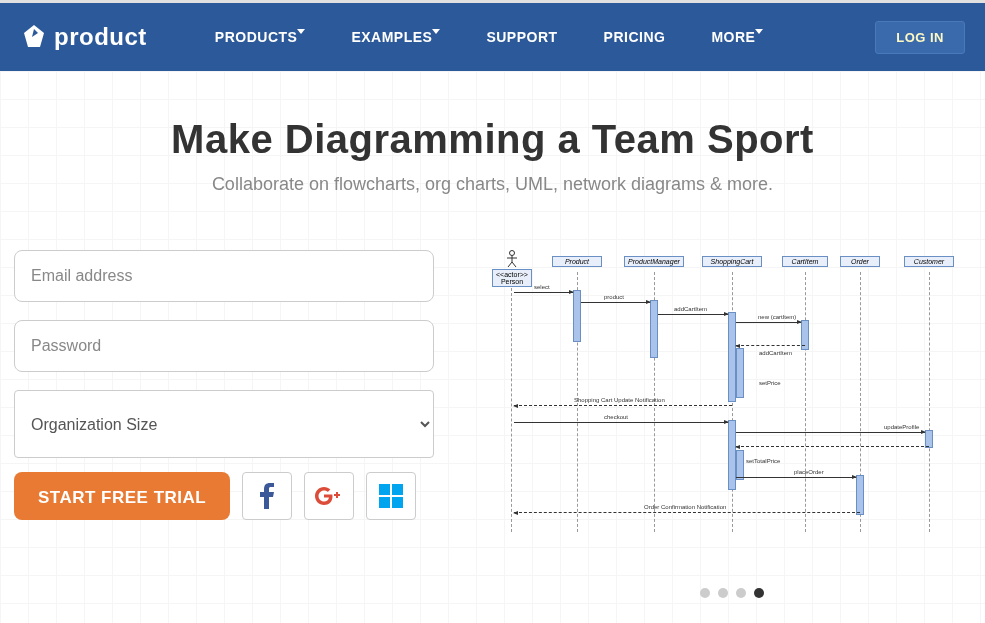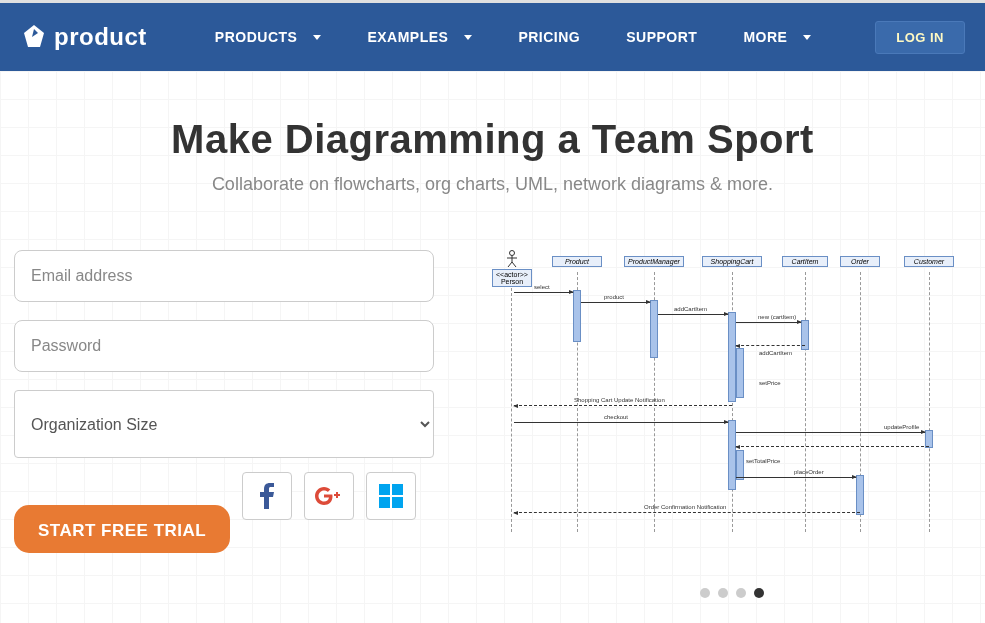--- a/index.html
+++ b/index.html
@@ -4,40 +4,40 @@
 <style>
 * { margin: 0; padding: 0; box-sizing: border-box; }
 body { font-family: -apple-system, BlinkMacSystemFont, "Segoe UI", Helvetica, Arial, sans-serif; background: #fff; width: 985px; height: 623px; overflow: hidden; }
 
 .topbar { height: 3px; background: #e0e0e0; }
 
 .navbar { background: #2c5999; height: 68px; display: flex; align-items: center; padding: 0 20px; color: #fff; }
 .logo { display: flex; align-items: center; margin-right: 50px; font-size: 24px; font-weight: 600; letter-spacing: 0.5px; }
 .logo svg { margin-right: 6px; }
 .nav-items { display: flex; gap: 10px; flex: 1; }
-.nav-item { color: #fff; font-size: 14px; font-weight: 600; letter-spacing: 0.5px; padding: 8px 18px; display: flex; align-items: center; gap: 16px; cursor: pointer; }
+.nav-item { color: #fff; font-size: 14px; font-weight: 600; letter-spacing: 0.5px; padding: 8px 18px; display: flex; align-items: flex-start; gap: 0; cursor: pointer; }
 .chev { width: 0; height: 0; border-left: 4px solid transparent; border-right: 4px solid transparent; border-top: 5px solid #fff; }
 .login-btn { background: #3a6aab; border: 1px solid #4a79b9; color: #fef9c3; font-size: 13px; font-weight: 600; padding: 8px 20px; border-radius: 3px; cursor: pointer; letter-spacing: 0.5px; }
 
 .content { position: relative; background-image: linear-gradient(#f5f5f5 1px, transparent 1px), linear-gradient(90deg, #f5f5f5 1px, transparent 1px); background-size: 28px 28px; background-position: 0 0; padding-top: 1px; height: 552px; }
 .hero { text-align: center; margin-top: 45px; }
 .hero h1 { font-size: 40px; font-weight: 700; color: #333; letter-spacing: 0.5px; }
 .hero p { font-size: 18px; color: #888; margin-top: 12px; }
 
 .main-row { display: flex; margin-top: 55px; padding: 0 14px; }
 .form-col { width: 420px; }
 .input { width: 100%; height: 52px; border: 1px solid #ccc; border-radius: 8px; padding: 0 16px; font-size: 16px; color: #555; margin-bottom: 18px; background: #fff; }
 .input::placeholder { color: #888; }
 .select { width: 100%; height: 68px; border: 1px solid #ccc; border-radius: 4px; padding: 0 12px; font-size: 16px; color: #555; background: #fff; margin-bottom: 14px; }
 
 .legal { font-size: 12px; color: #888; margin-bottom: 18px; }
 .legal a { color: #4a90d9; text-decoration: none; }
 
 .cta-row { display: flex; gap: 12px; }
-.start-btn { background: #e87a33; color: #fff; border: none; border-radius: 15px; padding: 16px 24px; height: 48px; font-size: 17px; font-weight: 700; letter-spacing: 0.5px; cursor: pointer; margin-top: 33px; }
+.start-btn { background: #e87a33; color: #fff; border: none; border-radius: 8px; padding: 16px 24px; height: 48px; font-size: 17px; font-weight: 700; letter-spacing: 0.5px; cursor: pointer; }
 .social-btn { width: 50px; height: 48px; border: 1px solid #ccc; border-radius: 4px; background: #fff; display: flex; align-items: center; justify-content: center; cursor: pointer; }
 
 .diagram-col { flex: 1; padding-left: 50px; position: relative; }
 .diagram-img { width: 480px; height: 280px; position: relative; }
 .lifeline-box { position: absolute; top: 6px; border: 1px solid #6a8fc5; background: #e8effa; font-size: 7px; text-align: center; padding: 1px 3px; font-style: italic; }
 .lifeline-line { position: absolute; top: 22px; width: 0; border-left: 1px dashed #999; height: 260px; }
 .activation { position: absolute; background: #a9c3ea; border: 1px solid #6a8fc5; width: 8px; }
 .msg-arrow { position: absolute; height: 1px; background: #333; }
 .msg-arrow::after { content: ""; position: absolute; right: -1px; top: -2px; width: 0; height: 0; border-left: 5px solid #333; border-top: 2.5px solid transparent; border-bottom: 2.5px solid transparent; }
 .msg-arrow.dashed { background: none; border-top: 1px dashed #333; }
@@ -64,24 +64,24 @@
   <div class="nav-items">
     <div class="nav-item">
         <span>PRODUCTS</span>
         <span class="chev"></span>
       </div>
     <div class="nav-item">
         <span>EXAMPLES</span>
         <span class="chev"></span>
       </div>
     <div class="nav-item">
+        <span>SUPPORT</span>
+      </div>
+    <div class="nav-item">
         <span>PRICING</span>
-      </div>
-    <div class="nav-item">
-        <span>SUPPORT</span>
       </div>
     <div class="nav-item">
         <span>MORE</span>
         <span class="chev"></span>
       </div>
   </div>
   <button class="login-btn">LOG IN</button>
 </nav>
 
 <div class="content">

